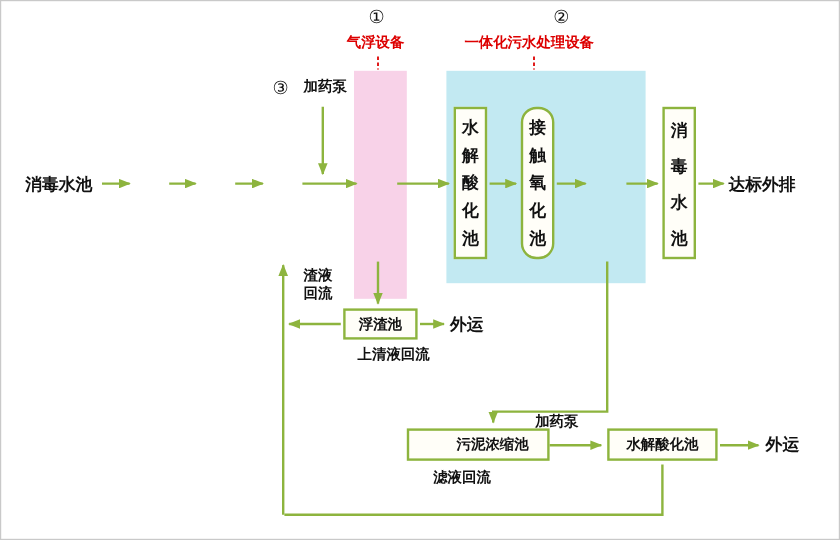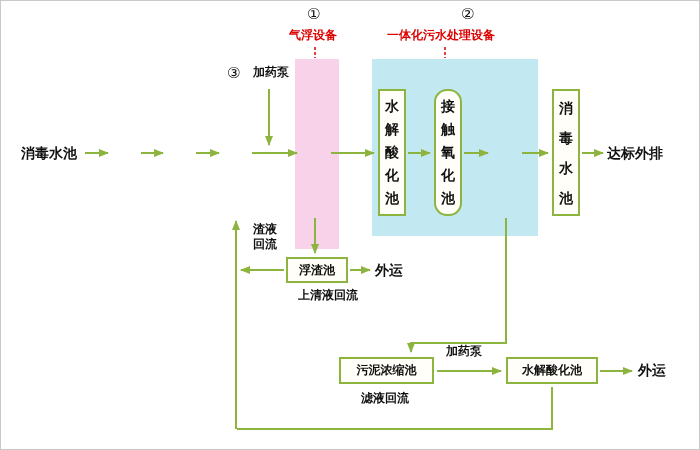--- a/index.html
+++ b/index.html
@@ -101,21 +101,21 @@
 
   <div class="lbl big" style="left:606px;top:144px;">达标外排</div>
 
   <div class="lbl wrap" style="left:250px;top:221px;width:28px;">渣液回流</div>
   <div class="hbox" style="left:285px;top:256px;width:58px;height:22px;">
     <div>浮渣池</div>
   </div>
   <div class="lbl big" style="left:374px;top:261px;">外运</div>
   <div class="lbl" style="left:297px;top:287px;">上清液回流</div>
 
-  <div class="hbox" style="left:338px;top:356px;width:91px;height:23px;">
+  <div class="hbox" style="left:338px;top:356px;width:91px;height:23px;padding-left:24px;">
     <div>污泥浓缩池</div>
   </div>
   <div class="lbl" style="left:445px;top:343px;">加药泵</div>
   <div class="hbox" style="left:505px;top:356px;width:88px;height:23px;">
     <div>水解酸化池</div>
   </div>
   <div class="lbl big" style="left:637px;top:361px;">外运</div>
   <div class="lbl" style="left:360px;top:390px;">滤液回流</div>
 
 </div>

